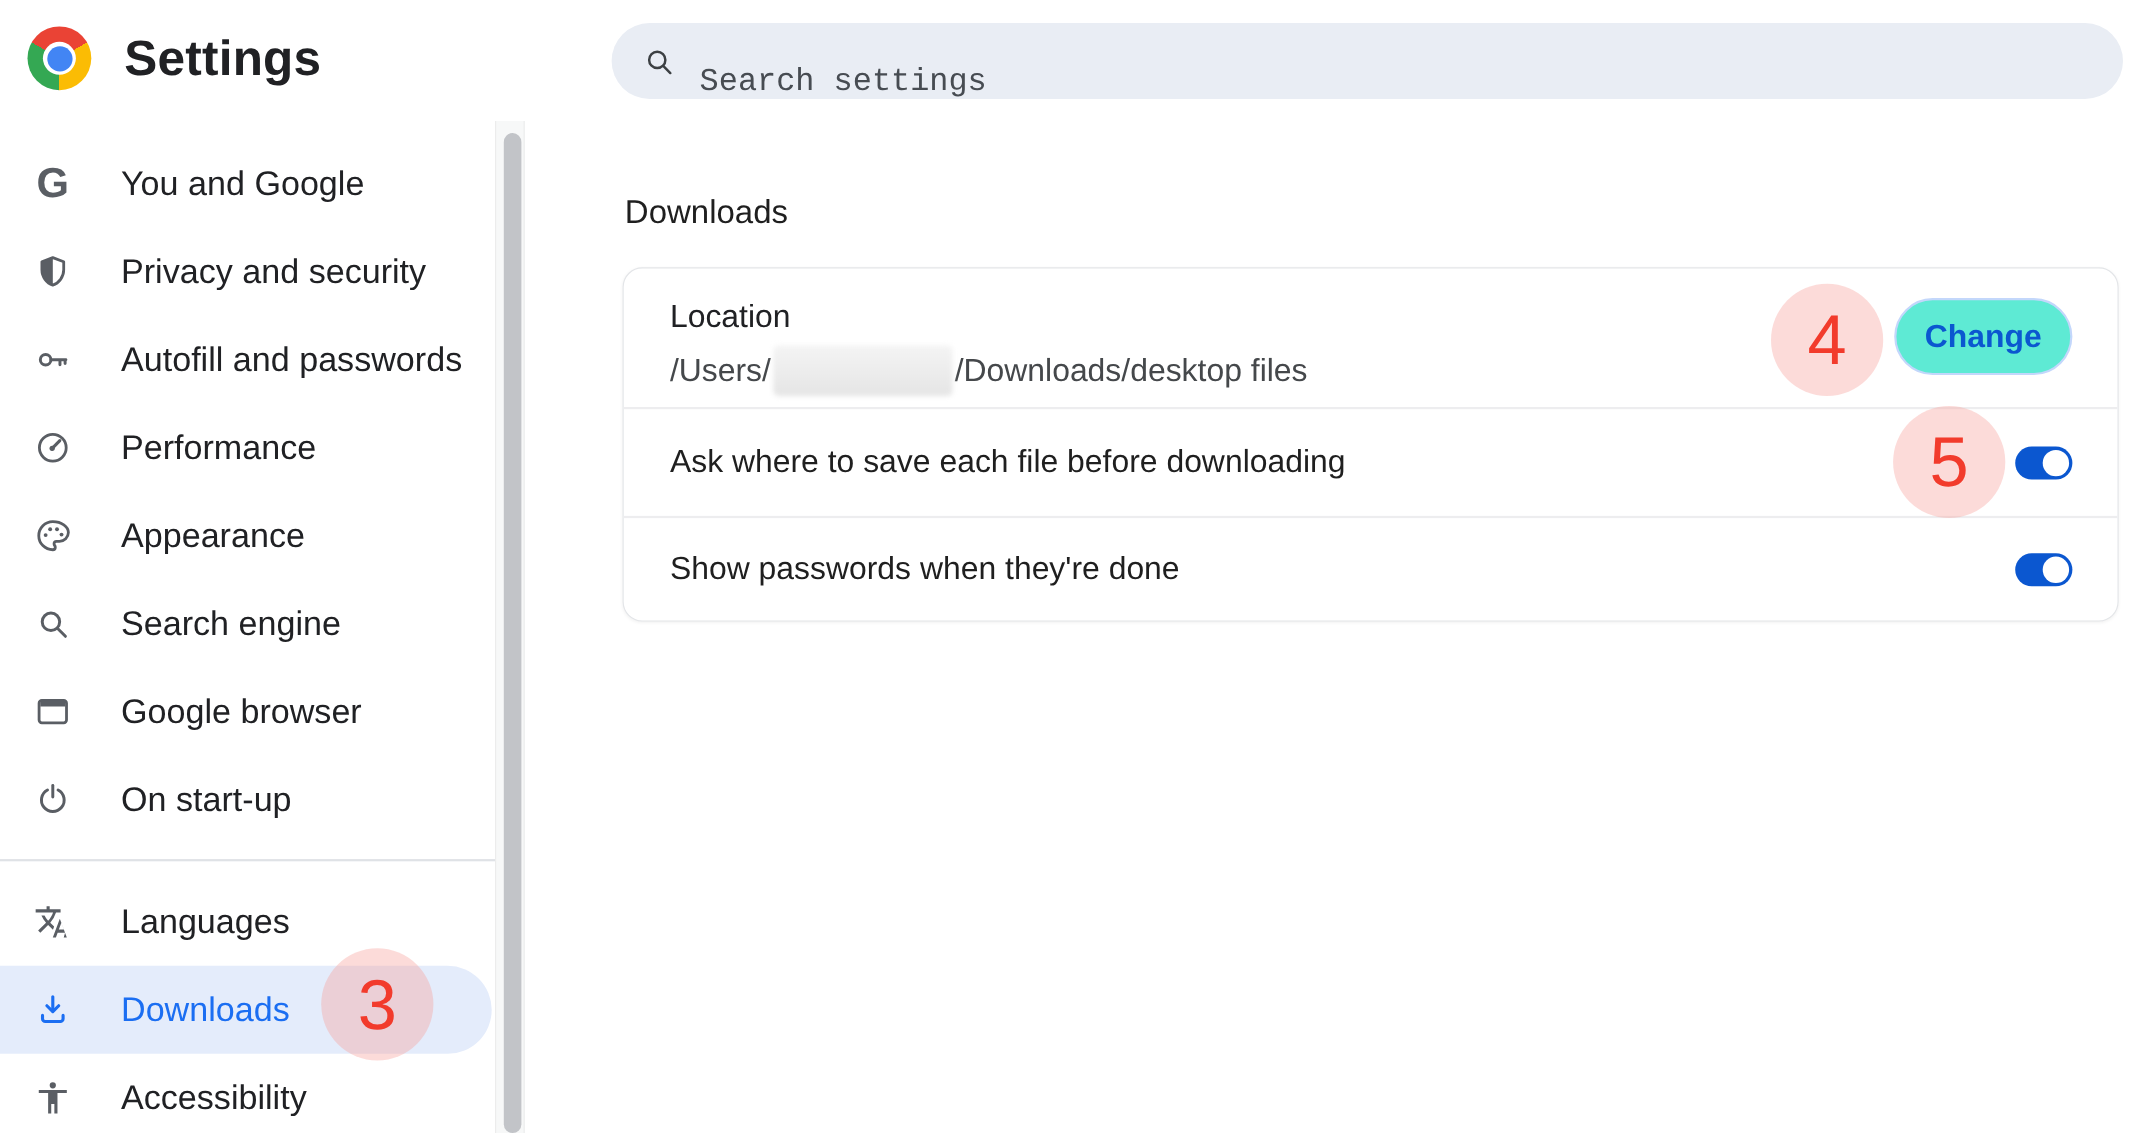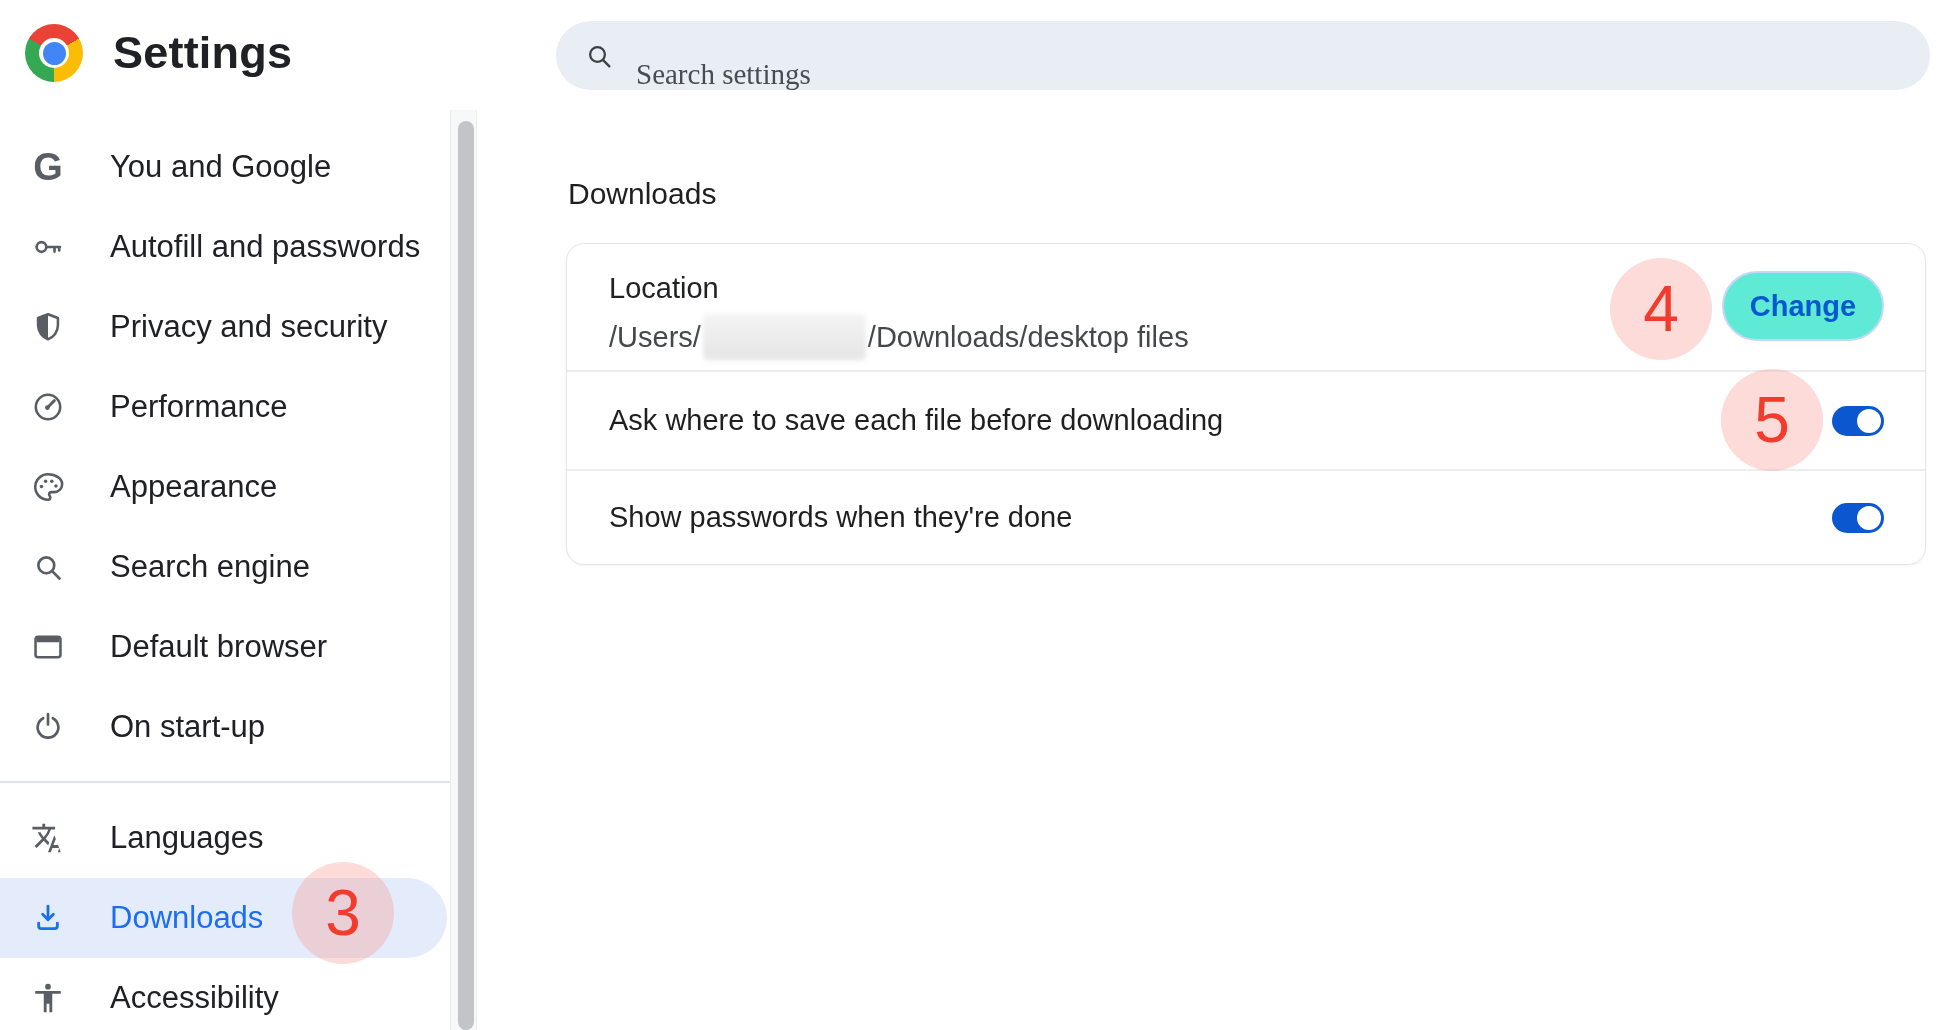--- a/index.html
+++ b/index.html
@@ -24,21 +24,21 @@
   .nav-label{font-size:31px;font-weight:500;color:#202124;white-space:nowrap;}
   .nav-item.selected{background:var(--selected-bg,#e4ecfb);border-radius:0 40px 40px 0;width:447px;box-sizing:border-box;}
   .nav-item.selected .nav-label,.nav-item.selected .nav-icon{color:var(--selected-blue,#1b6ef2);}
   .nav-divider{height:2px;background:#dfe2e6;margin:14px 0 15px 0;}
   
   .scroll-track{position:absolute;left:450px;top:110px;width:27px;height:920px;background:#f7f8f8;border-left:1px solid #ececec;border-right:1px solid #ececec;box-sizing:border-box;}
   .scroll-thumb{position:absolute;left:458px;top:121px;width:16px;height:909px;background:#c2c4c8;border-radius:9px;}
   
   .search-pill{position:absolute;left:556px;top:21px;width:1374px;height:69px;border-radius:35px;background:#e9edf4;display:flex;align-items:center;padding:0 28px;gap:20px;box-sizing:border-box;}
   .search-pill svg{width:30px;height:30px;color:#3c4043;flex:0 0 auto;}
-  .search-input{flex:1;border:none;outline:none;background:transparent;font-family:Liberation Serif, serif;font-size:29px;color:#404040;margin-top:38px;}
+  .search-input{flex:1;border:none;outline:none;background:transparent;font-family:Liberation Mono, monospace;font-size:29px;color:#404040;margin-top:38px;}
   .search-input::placeholder{color:#474c52;opacity:1;}
   
   .section-title{position:absolute;left:568px;top:177px;font-size:30px;font-weight:500;color:#1f1f1f;}
   .card{position:absolute;left:566px;top:243px;width:1360px;height:322px;background:#fff;border:1px solid #e3e5e8;border-radius:18px;box-shadow:0 1px 3px rgba(0,0,0,.05);box-sizing:border-box;padding-left:48px;}
   .row-location{position:absolute;left:0;top:0;right:0;height:127px;padding:28px 40px 0 42px;box-sizing:border-box;}
   .loc-label{font-size:29px;color:#202124;}
   .loc-path{display:flex;align-items:center;margin-top:9px;font-size:29px;color:#45484b;}
   .blur-box{width:163px;height:46px;margin:0 2px;border-radius:5px;background:linear-gradient(180deg,#f4f4f4,#e5e5e5);filter:blur(2.5px);flex:0 0 auto;}
   .change-btn{position:absolute;right:41px;top:27px;width:162px;height:70px;border-radius:35px;border:2px solid #c3d7fb;background:#5eead4;color:var(--accent-blue,#0b57d0);font-family:"Liberation Sans",sans-serif;font-size:29px;font-weight:700;cursor:pointer;}
   .card-divider{position:absolute;left:0;right:0;height:2px;background:#ededef;}
@@ -66,36 +66,36 @@
   <div class="nav">
     <div class="nav-item">
       <span class="nav-icon">
           <span class="g-letter">G</span>
         </span>
       <span class="nav-label">You and Google</span>
     </div>
     <div class="nav-item">
       <span class="nav-icon">
         <svg viewBox="0 0 24 24">
+            <path d="M12 3 5 5.6v5.2c0 4.5 3 8.6 7 9.8 4-1.2 7-5.3 7-9.8V5.6Z" fill="none" stroke="currentColor" stroke-width="1.8" stroke-linejoin="round"></path>
+            <path d="M12 3 5 5.6v5.2c0 4.5 3 8.6 7 9.8Z" fill="currentColor"></path>
+          </svg>
+      </span>
+      <span class="nav-label">Privacy and security</span>
+    </div>
+    <div class="nav-item">
+      <span class="nav-icon">
+        <svg viewBox="0 0 24 24">
             <g fill="none" stroke="currentColor" stroke-width="1.9" stroke-linecap="round">
               <circle cx="7.4" cy="12" r="3.4"></circle>
               <path d="M10.8 12h9.6M16.6 12.2v3M19.9 12.2v2.2"></path>
             </g>
           </svg>
       </span>
       <span class="nav-label">Autofill and passwords</span>
-    </div>
-    <div class="nav-item">
-      <span class="nav-icon">
-        <svg viewBox="0 0 24 24">
-            <path d="M12 3 5 5.6v5.2c0 4.5 3 8.6 7 9.8 4-1.2 7-5.3 7-9.8V5.6Z" fill="none" stroke="currentColor" stroke-width="1.8" stroke-linejoin="round"></path>
-            <path d="M12 3 5 5.6v5.2c0 4.5 3 8.6 7 9.8Z" fill="currentColor"></path>
-          </svg>
-      </span>
-      <span class="nav-label">Privacy and security</span>
     </div>
     <div class="nav-item">
       <span class="nav-icon">
         <svg viewBox="0 0 24 24">
             <circle cx="12" cy="12" r="8.6" fill="none" stroke="currentColor" stroke-width="1.8"></circle>
             <path d="m11.3 12.7 5.2-5.2" stroke="currentColor" stroke-width="2" stroke-linecap="round"></path>
             <circle cx="11.6" cy="12.4" r="1.7" fill="currentColor"></circle>
           </svg>
       </span>
       <span class="nav-label">Performance</span>
@@ -123,21 +123,21 @@
       </span>
       <span class="nav-label">Search engine</span>
     </div>
     <div class="nav-item">
       <span class="nav-icon">
         <svg viewBox="0 0 24 24">
             <rect x="3.2" y="4.8" width="17.6" height="14.4" rx="1.8" fill="none" stroke="currentColor" stroke-width="1.8"></rect>
             <path d="M4 6.6c0-.9.7-1.6 1.6-1.6h12.8c.9 0 1.6.7 1.6 1.6v2H4Z" fill="currentColor"></path>
           </svg>
       </span>
-      <span class="nav-label">Default browser</span>
+      <span class="nav-label">Google browser</span>
     </div>
     <div class="nav-item">
       <span class="nav-icon">
         <svg viewBox="0 0 24 24">
             <path d="M8.6 5.8a7.3 7.3 0 1 0 6.8 0" fill="none" stroke="currentColor" stroke-width="1.9" stroke-linecap="round"></path>
             <path d="M12 2.9v7.3" stroke="currentColor" stroke-width="1.9" stroke-linecap="round"></path>
           </svg>
       </span>
       <span class="nav-label">On start-up</span>
     </div>

